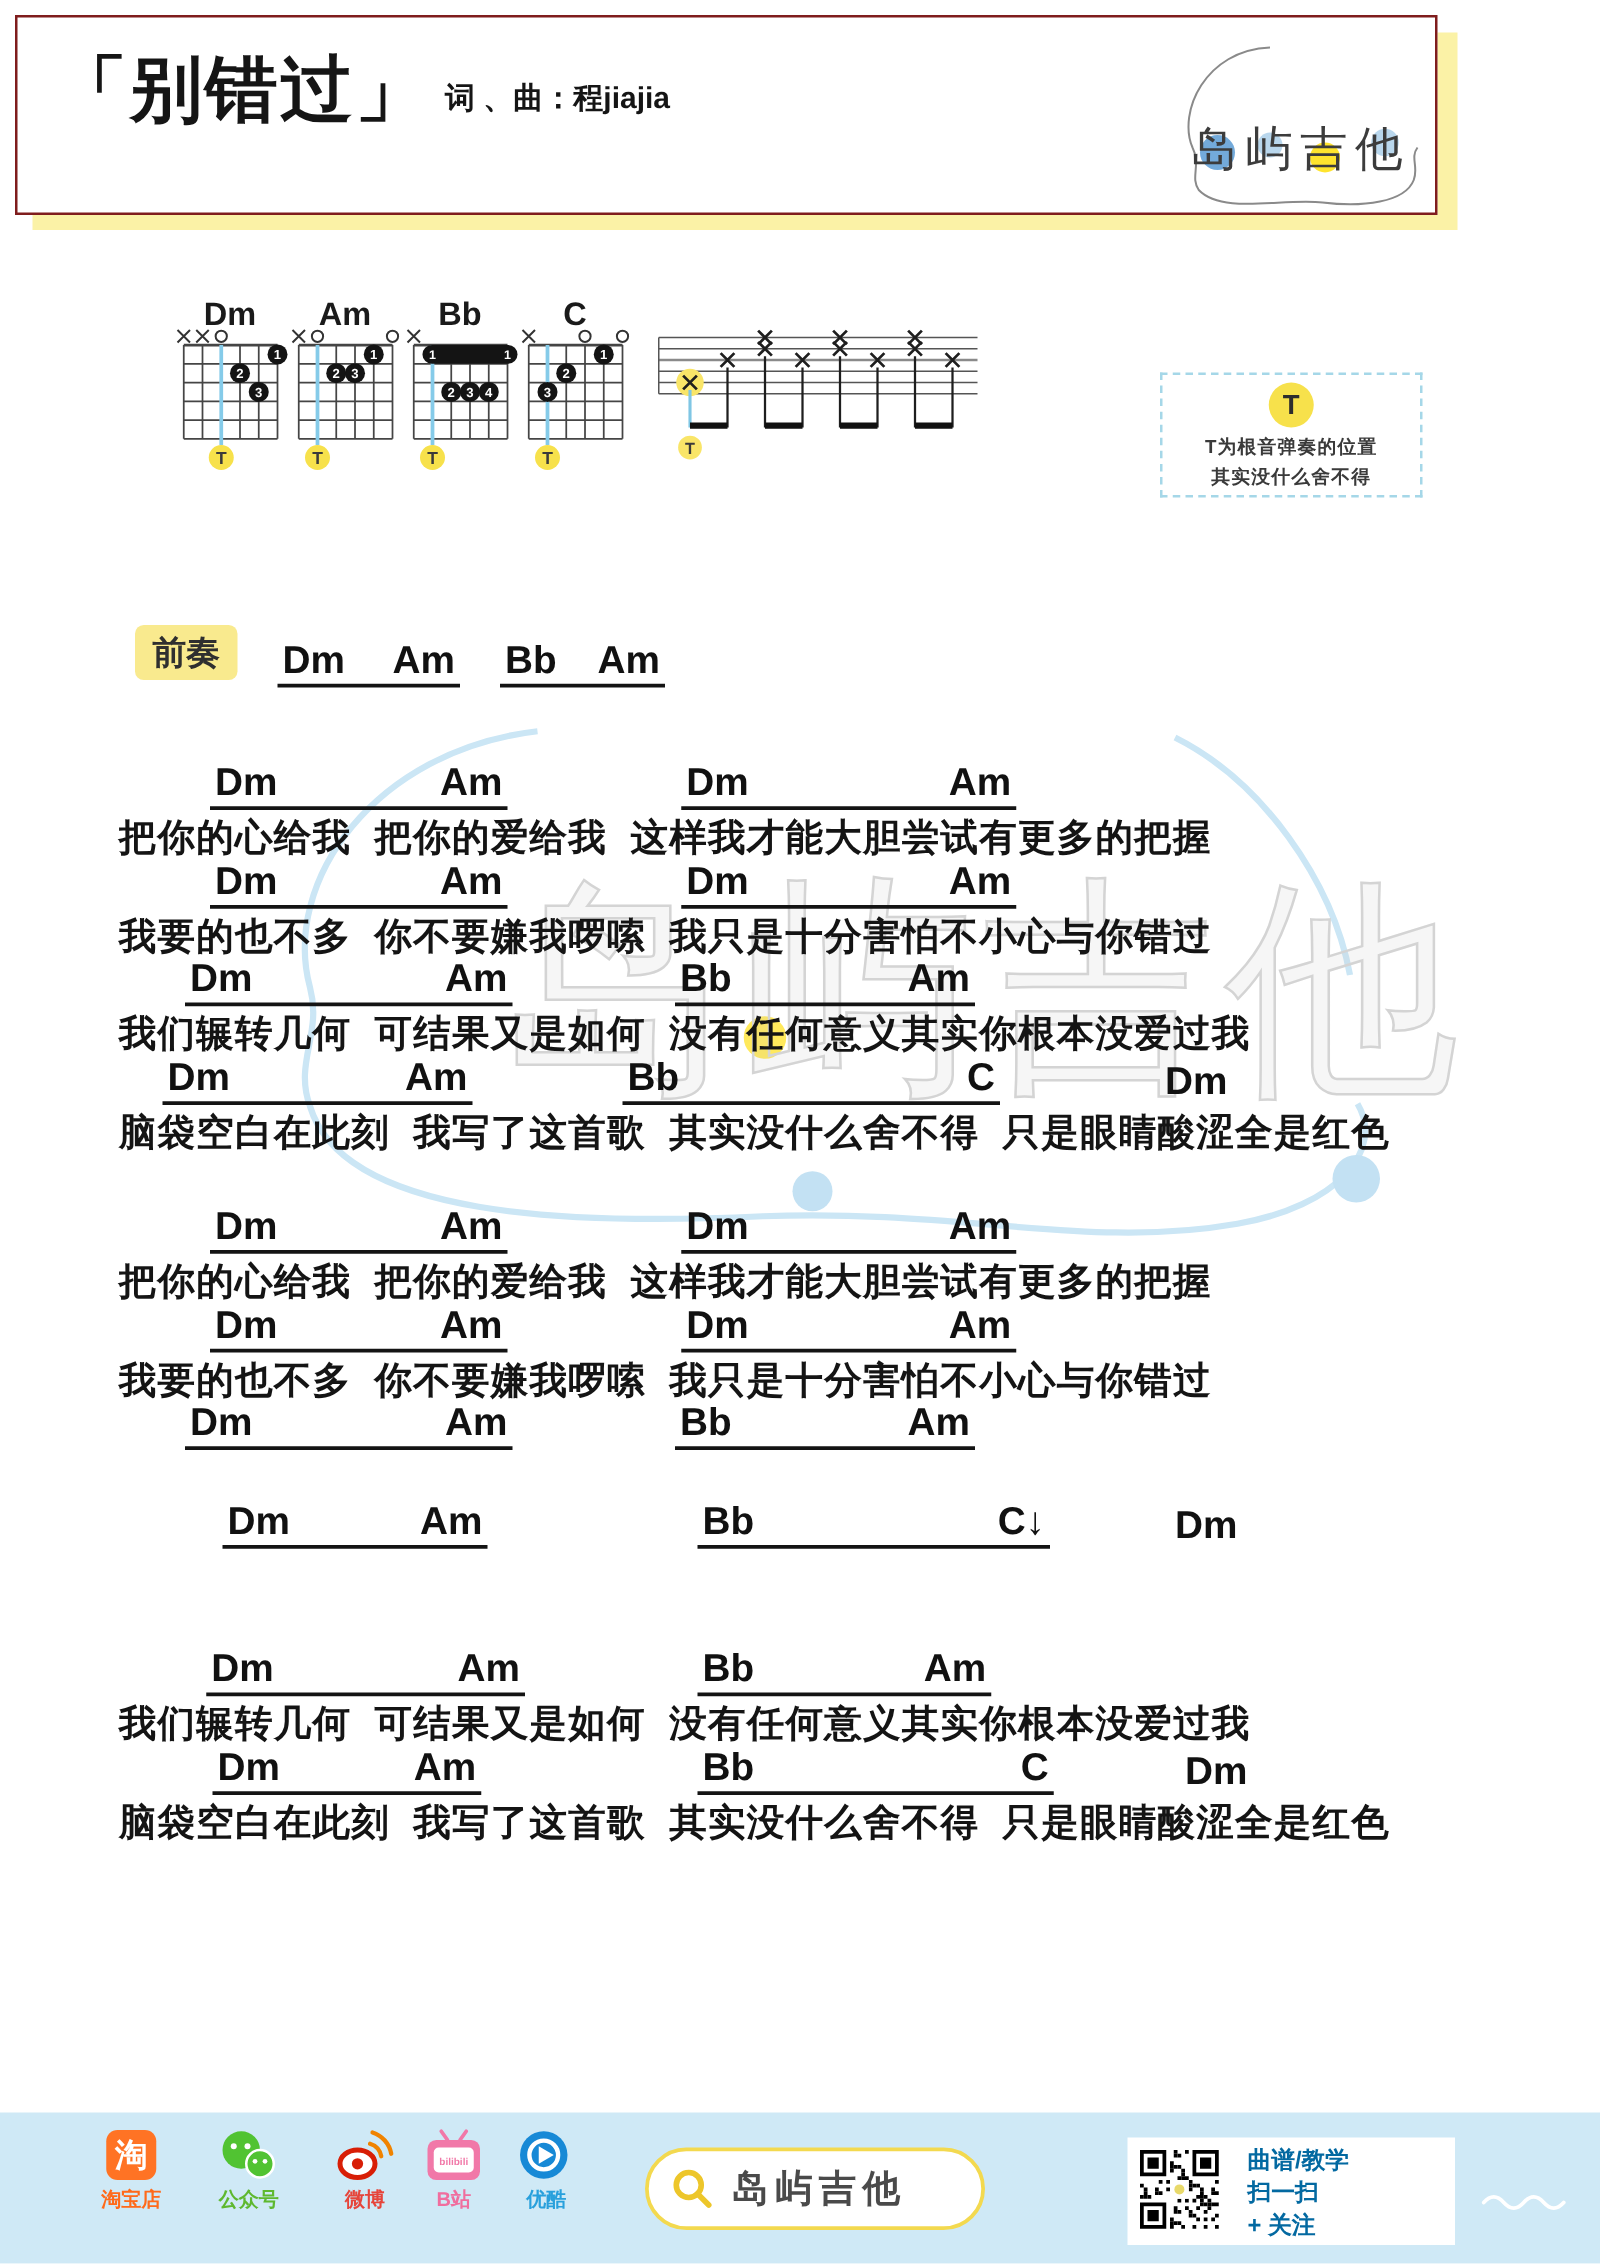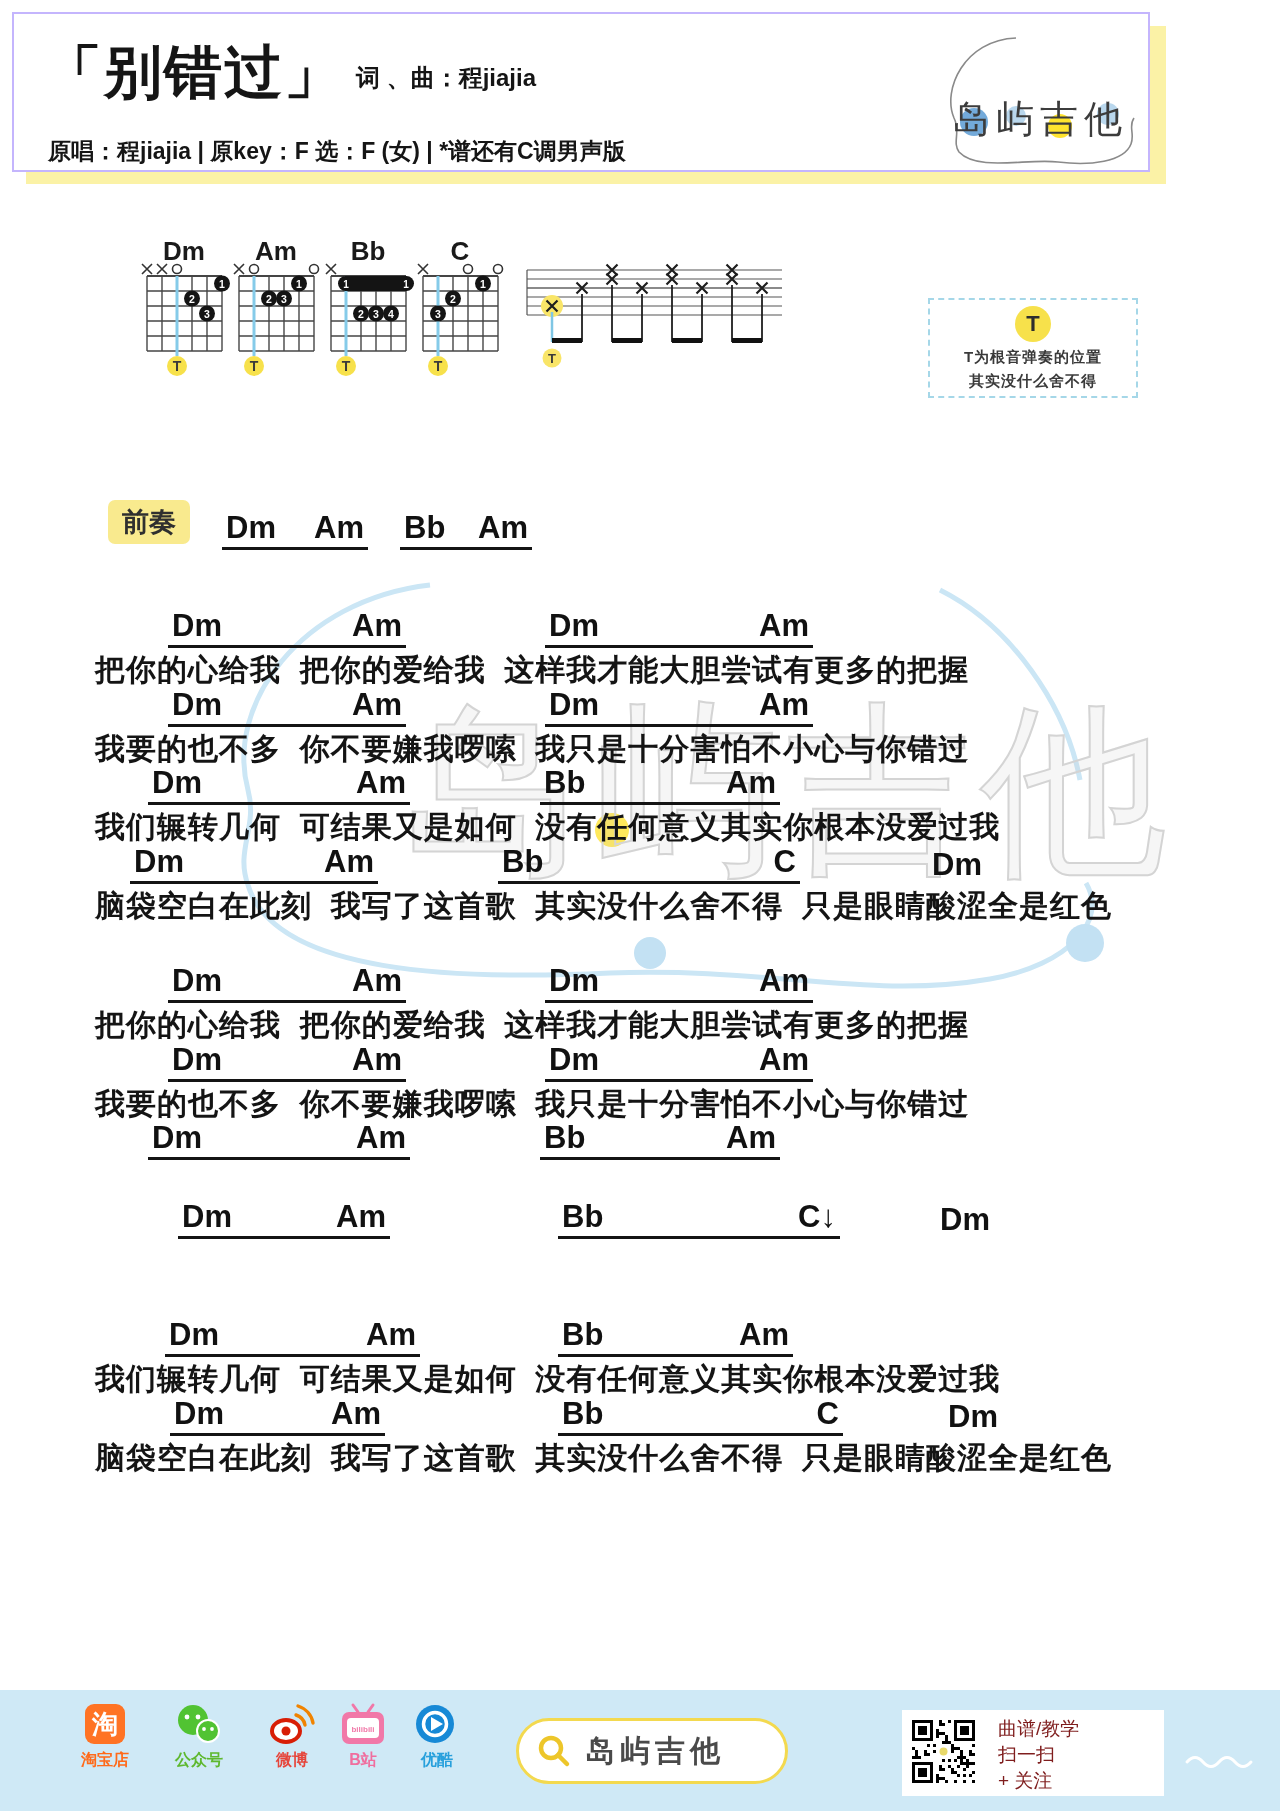--- a/index.html
+++ b/index.html
@@ -2,21 +2,21 @@
 <html><head>
 <meta charset="utf-8">
 <style>
   html,body{margin:0;padding:0;background:#fff;}
   #page{position:relative;width:1280px;height:1811px;background:#fff;overflow:hidden;
         font-family:"Liberation Sans","DejaVu Sans",sans-serif;color:#111;}
   #content{position:absolute;inset:0;z-index:1;}
   
   .hdr-yellow{position:absolute;left:26px;top:26px;width:1140px;height:158px;background:#fbf2a6;}
   .hdr-card{position:absolute;left:12px;top:12px;width:1138px;height:160px;background:#fff;
-            border:2px solid #c4b5fd;box-sizing:border-box;}
+            border:2px solid #7f1d1d;box-sizing:border-box;}
   .title-row{position:absolute;left:30px;top:26px;display:flex;align-items:flex-end;}
   .title{font-size:58px;font-weight:700;letter-spacing:2px;color:#151515;line-height:1.1;}
   .credits{font-size:24px;font-weight:700;margin-left:12px;padding-bottom:10px;color:#151515;text-align:center;}
   .meta{position:absolute;left:34px;top:122px;font-size:23px;font-weight:700;color:#151515;}
   .logo{position:absolute;left:882px;top:10px;width:256px;height:156px;}
   
   #chord-diagrams{position:absolute;left:0;top:238px;width:1280px;height:150px;}
   .cd{position:absolute;top:0;}
   #tab-wrap{position:absolute;left:512px;top:250px;}
   .tipbox{position:absolute;left:928px;top:298px;width:210px;height:100px;
@@ -48,21 +48,21 @@
   #footer{position:absolute;left:0;top:1690px;width:1280px;height:121px;background:#cfe9f6;z-index:2;}
   .soc{position:absolute;top:12px;width:96px;text-align:center;cursor:pointer;}
   .soc svg{display:block;margin:0 auto;}
   .soc-label{font-size:16px;font-weight:700;margin-top:4px;}
   .search-pill{position:absolute;left:516px;top:1718px;width:272px;height:66px;background:#fff;
                border:3px solid #f3d94f;border-radius:38px;box-sizing:border-box;display:flex;
                align-items:center;padding-left:18px;z-index:3;cursor:pointer;}
   .search-pill .stext{font-size:30px;color:#4a4a4a;letter-spacing:5px;font-weight:600;margin-left:14px;}
   .qr-card{position:absolute;left:902px;top:1710px;width:262px;height:86px;background:#fff;z-index:3;}
   .qr-card svg.qr{position:absolute;left:8px;top:8px;}
-  .qr-lines{position:absolute;left:96px;top:6px;font-size:19px;font-weight:400;color:#7f1d1d;line-height:26px;}
+  .qr-lines{position:absolute;left:96px;top:6px;font-size:19px;font-weight:700;color:#0369a1;line-height:26px;}
   .squiggle{position:absolute;left:1184px;top:1750px;z-index:3;}
 </style>
 </head>
 <body>
 
 <div id="page">
 
   <div id="watermark">
     <svg style="position:absolute;left:180px;top:555px" width="960" height="470" viewBox="0 0 960 470">
       <path d="M 250,30 C 120,45 45,150 68,235 C 78,272 55,295 68,330 C 95,420 280,425 430,418 C 590,412 690,445 810,424 C 890,410 928,365 906,328" stroke="#cbe6f5" stroke-width="5" fill="none"></path>
@@ -76,21 +76,20 @@
   </div>
 
   <div id="content">
 
     <div class="hdr-yellow"></div>
     <div class="hdr-card">
       <div class="title-row">
         <span class="title">「别错过」</span>
         <span class="credits">词 、曲：程jiajia</span>
       </div>
-      <div class="meta">原唱：程jiajia | 原key：F 选：F (女) | *谱还有C调男声版</div>
       <svg class="logo" viewBox="0 0 256 156">
         <path d="M 120,14 C 68,16 46,66 58,94 C 65,108 56,118 63,128 C 82,148 132,134 162,138 C 194,142 228,138 235,120 C 239,110 232,102 238,94" stroke="#8a8a8a" stroke-width="1.6" fill="none"></path>
         <circle cx="78" cy="98" r="14" fill="#5b9bd3" opacity="0.85"></circle>
         <circle cx="120" cy="92" r="10" fill="#a8cde8" opacity="0.8"></circle>
         <circle cx="164" cy="102" r="12" fill="#ffe42e"></circle>
         <circle cx="212" cy="90" r="11" fill="#a8cde8" opacity="0.8"></circle>
         <text x="56" y="108" font-size="38" letter-spacing="6" fill="#3c3c3c" font-weight="300">岛屿吉他</text>
       </svg>
     </div>
 

